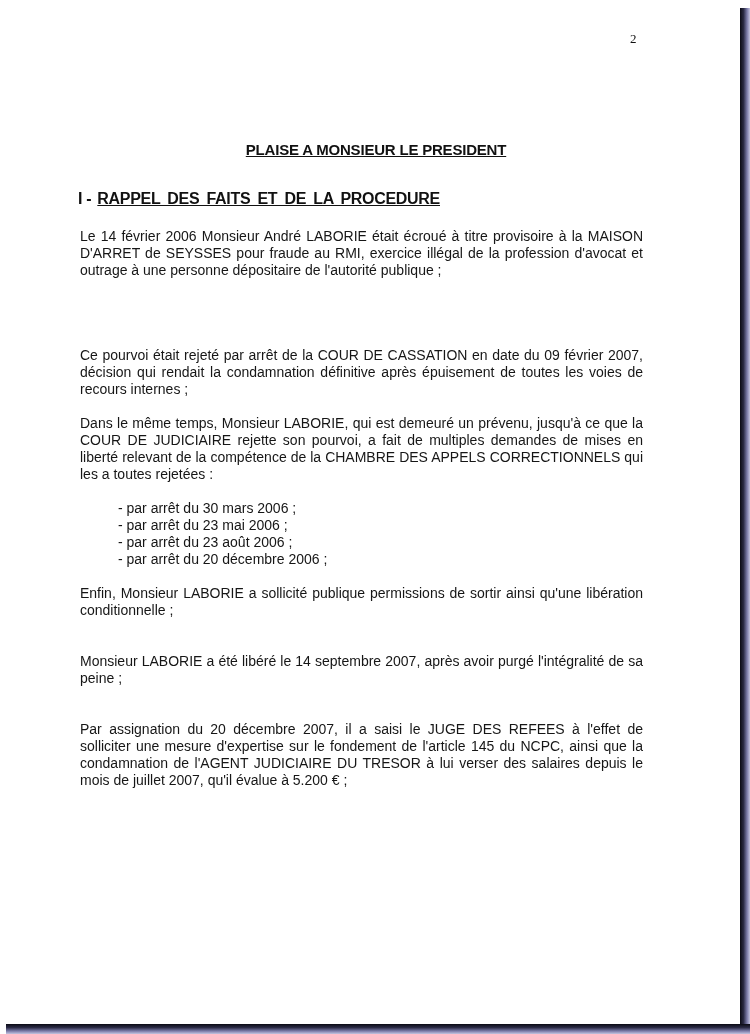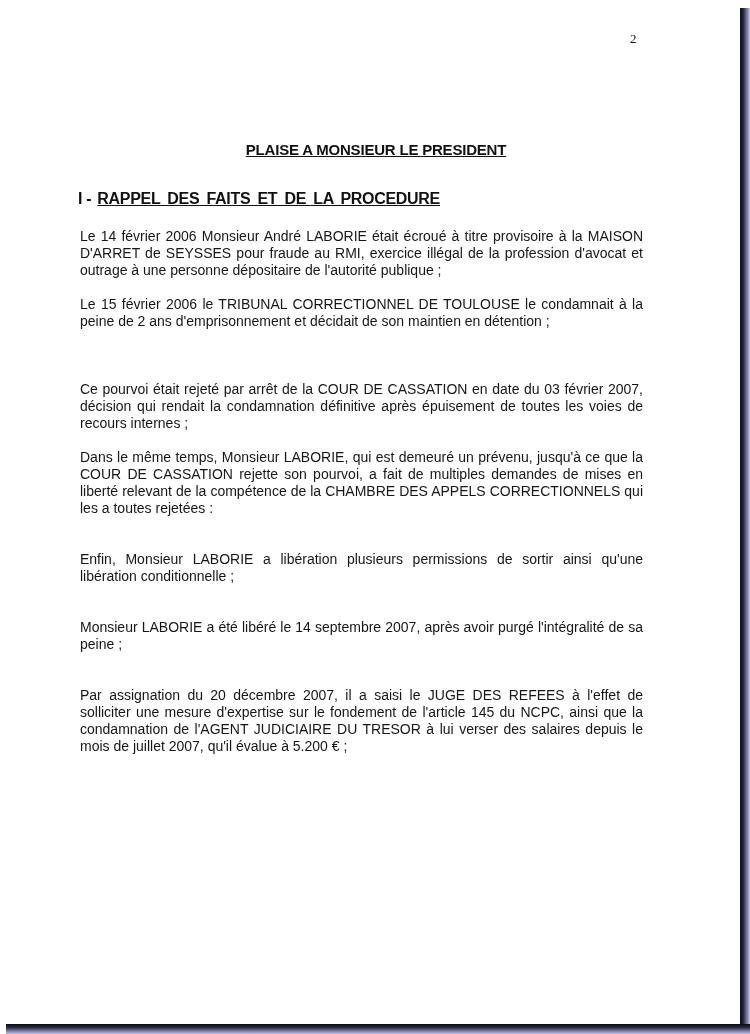--- a/index.html
+++ b/index.html
@@ -56,30 +56,35 @@
     <span>PLAISE A MONSIEUR LE PRESIDENT</span>
   </div>
 
   <div class="section-heading">
     <span class="num">I -</span><span class="txt">RAPPEL DES FAITS ET DE LA PROCEDURE</span>
   </div>
 
   <div class="body">
     <p>Le 14 février 2006 Monsieur André LABORIE était écroué à titre provisoire à la MAISON D'ARRET de SEYSSES pour fraude au RMI, exercice illégal de la profession d'avocat et outrage à une personne dépositaire de l'autorité publique ;</p>
     <div class="gap"></div>
-    <p>Le 15 février 2006 le TRIBUNAL CORRECTIONNEL DE TOULOUSE le condamnait à la peine de 2 ans d'emprisonnement et décidait de son maintien en détention ;</p>
     <div class="gap"></div>
     <div class="gap"></div>
     <div class="gap"></div>
-    <p>Ce pourvoi était rejeté par arrêt de la COUR DE CASSATION en date du 03 février 2007, décision qui rendait la condamnation définitive après épuisement de toutes les voies de recours internes ;</p>
+    <p>Ce pourvoi était rejeté par arrêt de la COUR DE CASSATION en date du 09 février 2007, décision qui rendait la condamnation définitive après épuisement de toutes les voies de recours internes ;</p>
     <div class="gap"></div>
-    <p>Dans le même temps, Monsieur LABORIE, qui est demeuré un prévenu, jusqu'à ce que la COUR DE CASSATION rejette son pourvoi, a fait de multiples demandes de mises en liberté relevant de la compétence de la CHAMBRE DES APPELS CORRECTIONNELS qui les a toutes rejetées :</p>
+    <p>Dans le même temps, Monsieur LABORIE, qui est demeuré un prévenu, jusqu'à ce que la COUR DE JUDICIAIRE rejette son pourvoi, a fait de multiples demandes de mises en liberté relevant de la compétence de la CHAMBRE DES APPELS CORRECTIONNELS qui les a toutes rejetées :</p>
     <div class="gap"></div>
+    <ul class="dates">
+      <li>- par arrêt du 30 mars 2006 ;</li>
+      <li>- par arrêt du 23 mai 2006 ;</li>
+      <li>- par arrêt du 23 août 2006 ;</li>
+      <li>- par arrêt du 20 décembre 2006 ;</li>
+    </ul>
     <div class="gap"></div>
-    <p>Enfin, Monsieur LABORIE a libération plusieurs permissions de sortir ainsi qu'une libération conditionnelle ;</p>
+    <p>Enfin, Monsieur LABORIE a sollicité publique permissions de sortir ainsi qu'une libération conditionnelle ;</p>
     <div class="gap"></div>
     <div class="gap"></div>
     <p>Monsieur LABORIE a été libéré le 14 septembre 2007, après avoir purgé l'intégralité de sa peine ;</p>
     <div class="gap2"></div>
     <p>Par assignation du 20 décembre 2007, il a saisi le JUGE DES REFEES  à l'effet de solliciter une mesure d'expertise sur le fondement de l'article 145 du NCPC, ainsi que la condamnation de l'AGENT JUDICIAIRE DU TRESOR  à lui verser des salaires depuis le mois de juillet 2007, qu'il évalue à 5.200 € ;</p>
   </div>
 </div>
 <div class="shadow-right"></div>
 <div class="shadow-bottom"></div>
 

